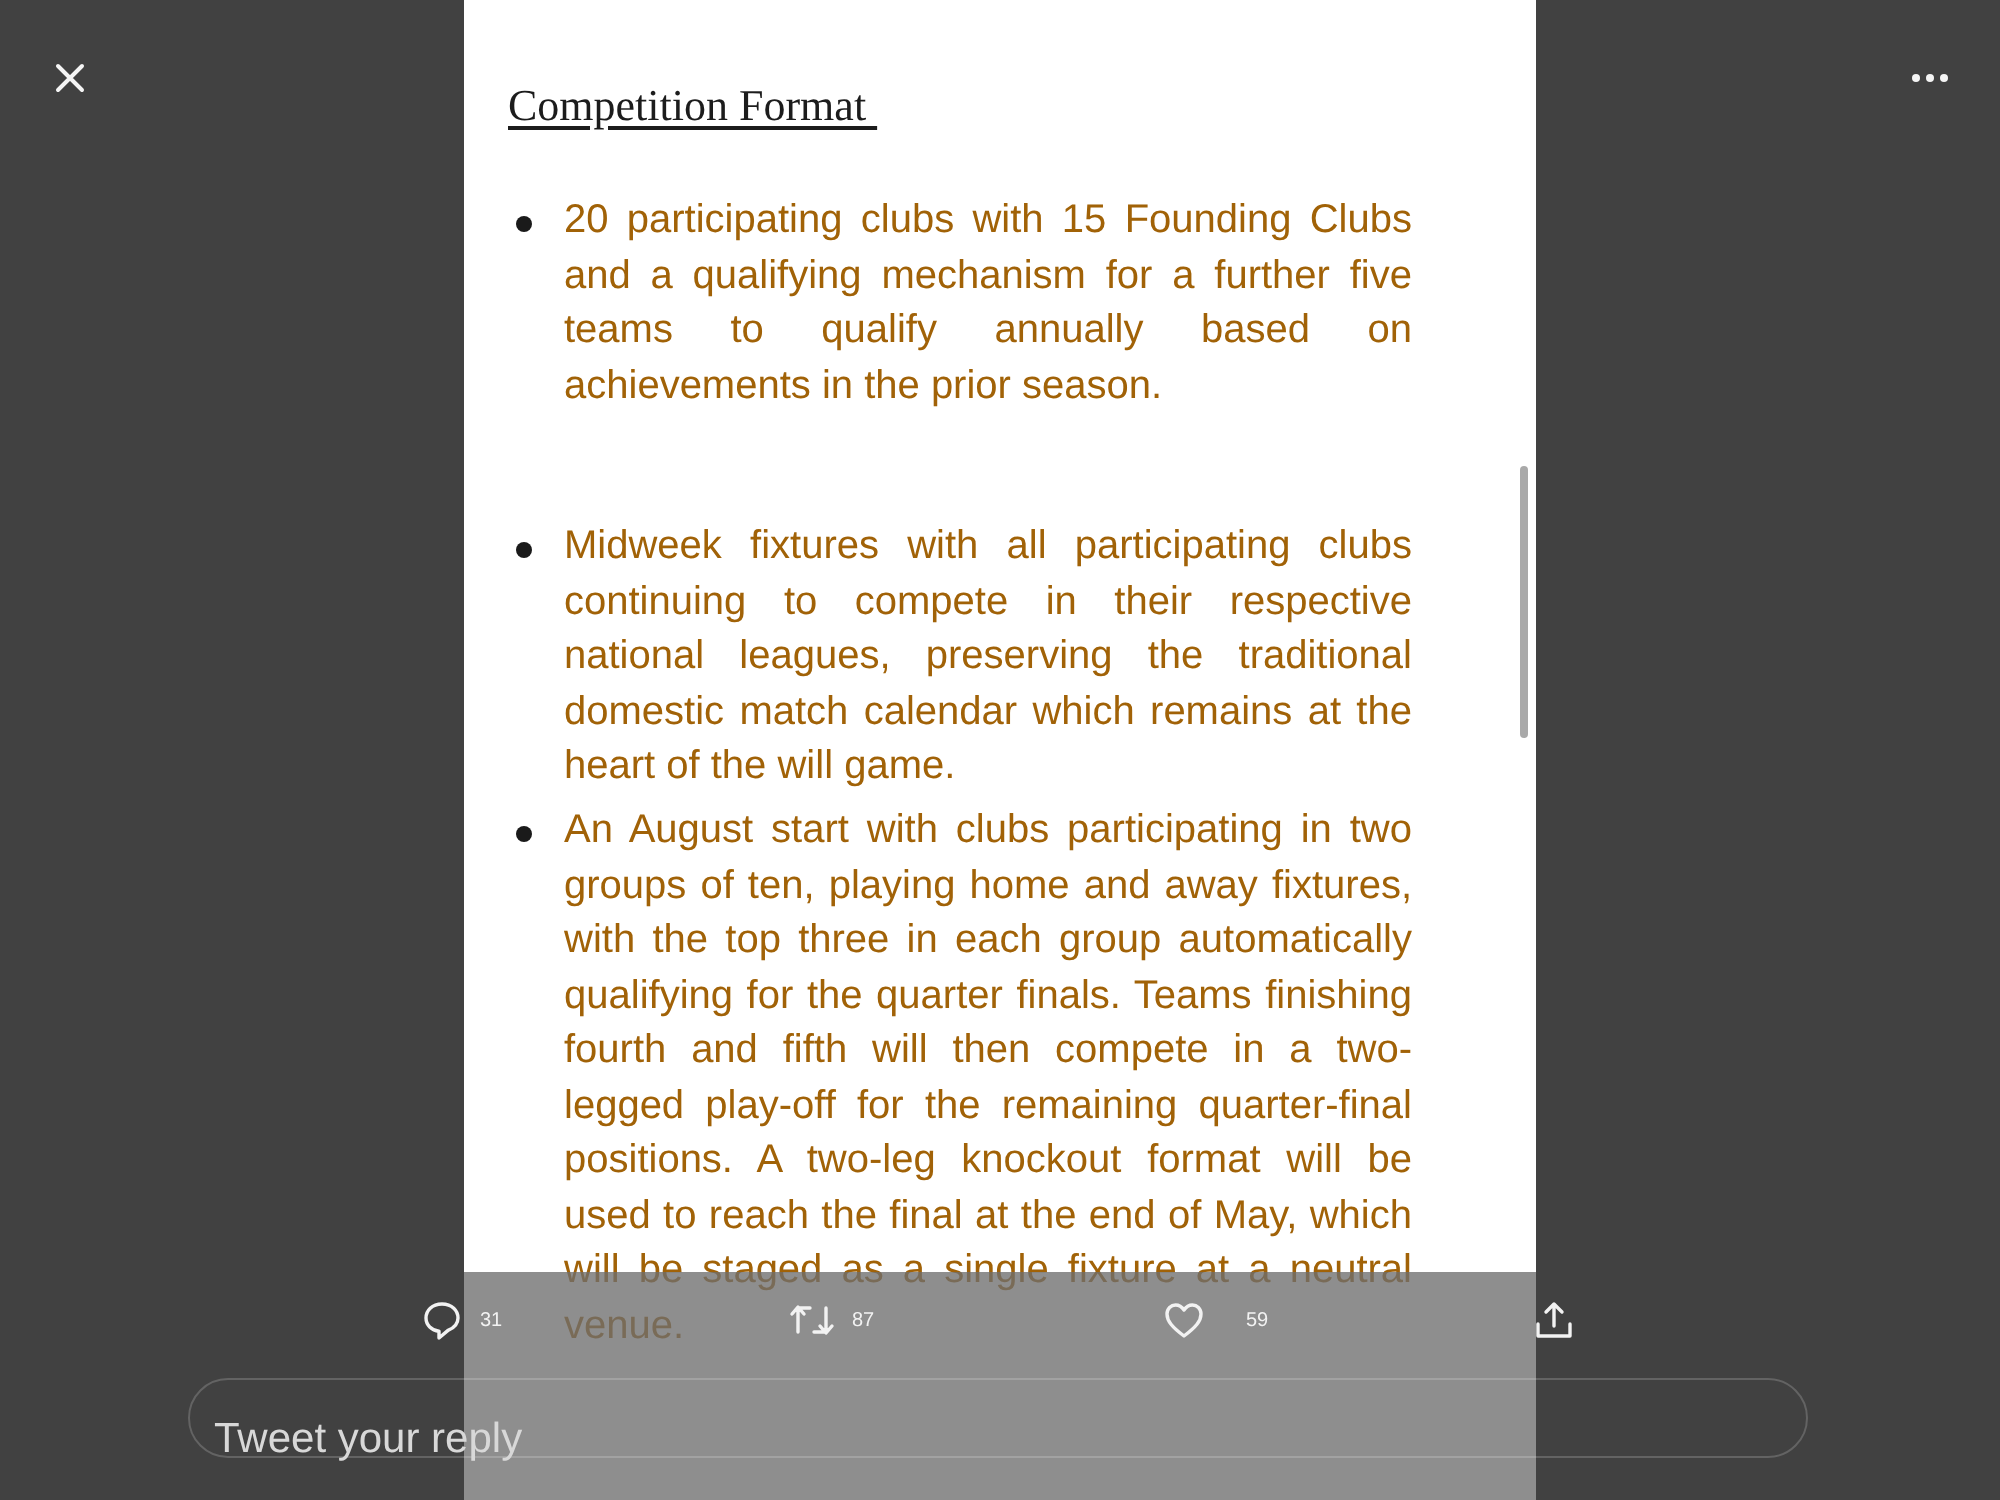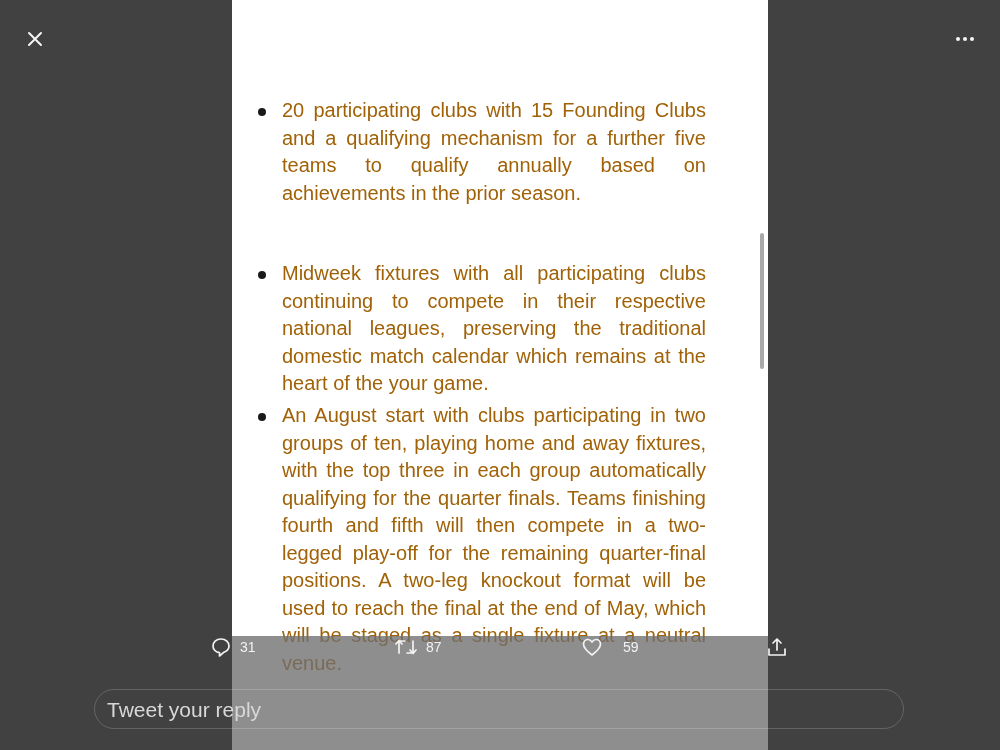--- a/index.html
+++ b/index.html
@@ -8,53 +8,54 @@
   .more-btn{position:absolute;left:952px;top:28px;width:26px;height:22px;cursor:pointer;}
   .doc{position:absolute;left:232px;top:0;width:536px;height:750px;background:#ffffff;overflow:hidden;}
   .doc-title{position:absolute;left:22px;top:40px;font-family:"Liberation Serif",serif;font-size:22px;color:#1c1c1c;text-decoration:underline;text-underline-offset:3px;white-space:pre;}
   .bullets{position:absolute;left:0;top:0;width:536px;}
   .bullet{position:absolute;left:50px;width:424px;}
   .bullet-dot{position:absolute;left:-24px;top:11px;width:8px;height:8px;border-radius:50%;background:#1a1a1a;}
   .bullet-text{font-family:Liberation Sans, sans-serif;font-size:20px;line-height:27.5px;color:#a16207;text-align:justify;text-align-last:left;}
   .scrollbar{position:absolute;left:528px;top:233px;width:4px;height:136px;border-radius:2px;background:#a9a9a9;}
   .overlay{position:absolute;left:232px;top:636px;width:536px;height:114px;background:rgba(110,110,110,0.78);}
   .actions{position:absolute;left:0;top:636px;width:1000px;height:44px;}
-  .action{position:absolute;top:0;height:22px;display:flex;align-items:center;color:#f2f2f2;font-size:14px;cursor:pointer;}
+  .action{position:absolute;top:13px;height:22px;display:flex;align-items:center;color:#f2f2f2;font-size:10px;cursor:pointer;}
   .action svg{display:block;}
   .action span{margin-left:8px;}
   .reply-box{position:absolute;left:94px;top:689px;width:810px;height:40px;border:1px solid rgba(255,255,255,0.18);border-radius:21px;box-sizing:border-box;}
-  .reply-input{position:absolute;left:10px;top:0;width:780px;height:38px;background:transparent;border:none;outline:none;color:#e4e4e4;font-family:"Liberation Sans",sans-serif;font-size:21px;}
+  .reply-input{position:absolute;left:10px;top:10px;width:780px;height:38px;background:transparent;border:none;outline:none;color:#e4e4e4;font-family:"Liberation Sans",sans-serif;font-size:21px;}
   .reply-input::placeholder{color:#d8d8d8;}
 </style>
 </head>
 <body>
 
 <div class="close-btn">
   <svg width="22" height="22" viewBox="0 0 22 22">
       <path d="M5 5 L17 17 M17 5 L5 17" stroke="#f5f5f5" stroke-width="2" stroke-linecap="round"></path>
     </svg>
 </div>
 
 <div class="more-btn">
   <svg width="26" height="22" viewBox="0 0 26 22">
       <circle cx="6" cy="11" r="2" fill="#f5f5f5"></circle>
       <circle cx="13" cy="11" r="2" fill="#f5f5f5"></circle>
       <circle cx="20" cy="11" r="2" fill="#f5f5f5"></circle>
     </svg>
 </div>
 
 <div class="doc">
+  <div class="doc-title">Competition Format </div>
   <div class="bullets">
     <div class="bullet" style="top:97px;">
       <div class="bullet-dot"></div>
       <div class="bullet-text">20 participating clubs with 15 Founding Clubs and a qualifying mechanism for a further five teams to qualify annually based on achievements in the prior season.</div>
     </div>
     <div class="bullet" style="top:260px;">
       <div class="bullet-dot"></div>
-      <div class="bullet-text">Midweek fixtures with all participating clubs continuing to compete in their respective national leagues, preserving the traditional domestic match calendar which remains at the heart of the your game.</div>
+      <div class="bullet-text">Midweek fixtures with all participating clubs continuing to compete in their respective national leagues, preserving the traditional domestic match calendar which remains at the heart of the will game.</div>
     </div>
     <div class="bullet" style="top:402px;">
       <div class="bullet-dot"></div>
       <div class="bullet-text">An August start with clubs participating in two groups of ten, playing home and away fixtures, with the top three in each group automatically qualifying for the quarter finals. Teams finishing fourth and fifth will then compete in a two-legged play-off for the remaining quarter-final positions.  A two-leg knockout format will be used to reach the final at the end of May, which will be staged as a single fixture at a neutral venue.</div>
     </div>
   </div>
   <div class="scrollbar"></div>
 </div>
 
 <div class="overlay"></div>

